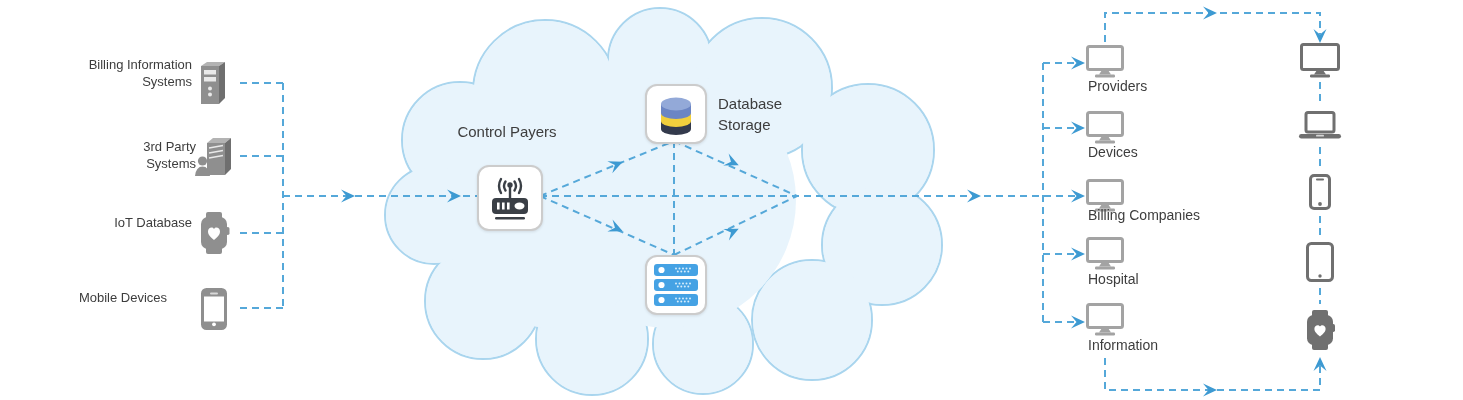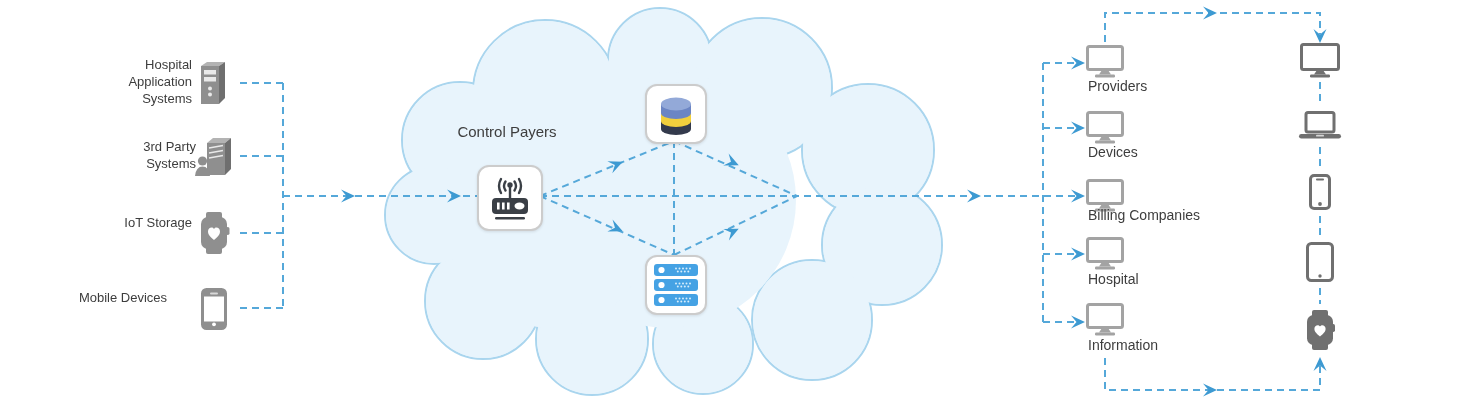--- a/index.html
+++ b/index.html
@@ -138,21 +138,21 @@
         </g>
       <g transform="translate(1320,40) rotate(90)">
           <polygon points="3,0 -11,-6.5 -5.5,0 -11,6.5"></polygon>
         </g>
       <g transform="translate(1320,360) rotate(-90)">
           <polygon points="3,0 -11,-6.5 -5.5,0 -11,6.5"></polygon>
         </g>
     </g>
   </svg>
 
-  <div class="abs lbl src-label" style="left:86px;top:57px;">Hospital Application Systems</div>
+  <div class="abs lbl src-label" style="left:86px;top:57px;">Billing Information Systems</div>
   <div class="abs" style="left:197px;top:61px;">
     <svg width="34" height="44" viewBox="0 0 34 44">
       <polygon points="4,5 22,5 28,1 10,1" fill="#b3b3b3"></polygon>
       <polygon points="22,5 28,1 28,37 22,43" fill="#6f6f6f"></polygon>
       <rect x="4" y="5" width="18" height="38" fill="#8f8f8f"></rect>
       <rect x="7" y="9" width="12" height="4.5" fill="#e9e9e9"></rect>
       <rect x="7" y="16" width="12" height="4.5" fill="#e9e9e9"></rect>
       <circle cx="13" cy="27.5" r="2" fill="#e9e9e9"></circle>
       <circle cx="13" cy="33.5" r="2" fill="#e9e9e9"></circle>
     </svg>
@@ -167,21 +167,21 @@
       <g stroke="#e9e9e9" stroke-width="1.6">
         <line x1="14" y1="13" x2="28" y2="10.5"></line>
         <line x1="14" y1="18" x2="28" y2="15.5"></line>
         <line x1="14" y1="23" x2="28" y2="20.5"></line>
       </g>
       <circle cx="7.5" cy="26" r="4.6" fill="#8f8f8f"></circle>
       <path d="M0,41 Q1,31.5 7.5,31.5 Q14,31.5 15,41 Z" fill="#8f8f8f"></path>
     </svg>
   </div>
 
-  <div class="abs lbl src-label" style="left:86px;top:215px;">IoT Storage</div>
+  <div class="abs lbl src-label" style="left:86px;top:215px;">IoT Database</div>
   <div class="abs" style="left:198px;top:212px;">
     <svg width="32" height="42" viewBox="0 0 32 42">
       <rect x="8" y="0" width="16" height="8" rx="2" fill="#8f8f8f"></rect>
       <rect x="8" y="34" width="16" height="8" rx="2" fill="#8f8f8f"></rect>
       <rect x="28" y="15" width="3.5" height="8" rx="1.7" fill="#8f8f8f"></rect>
       <rect x="3" y="5" width="26" height="32" rx="7" fill="#8f8f8f"></rect>
       <path d="M16,28 C12.8,25 10,23 10,19.4 C10,17.1 11.8,15.6 13.6,15.6 C14.8,15.6 15.6,16.3 16,17 C16.4,16.3 17.2,15.6 18.4,15.6 C20.2,15.6 22,17.1 22,19.4 C22,23 19.2,25 16,28 Z" fill="#ffffff"></path>
     </svg>
   </div>
 
@@ -224,20 +224,21 @@
         <ellipse cx="22" cy="38" rx="15" ry="6" fill="#333a4c"></ellipse>
         <rect x="7" y="30" width="30" height="8" fill="#333a4c"></rect>
         <ellipse cx="22" cy="30" rx="15" ry="6" fill="#f1cf3d"></ellipse>
         <rect x="7" y="22" width="30" height="8" fill="#f1cf3d"></rect>
         <ellipse cx="22" cy="22" rx="15" ry="6" fill="#6b85c4"></ellipse>
         <rect x="7" y="13" width="30" height="9" fill="#6b85c4"></rect>
         <ellipse cx="22" cy="13" rx="15" ry="6.5" fill="#93a9d8"></ellipse>
       </svg>
     </span>
   </div>
+  <div class="abs lbl cloud-label" style="left:718px;top:94px;width:92px;">Database Storage</div>
 
   <div class="abs node-box" style="left:645px;top:255px;width:58px;height:56px;">
     <span>
       <svg width="46" height="44" viewBox="0 0 46 44">
         <g fill="#45a2e4">
           <rect x="1" y="1" width="44" height="12" rx="3"></rect>
           <rect x="1" y="16" width="44" height="12" rx="3"></rect>
           <rect x="1" y="31" width="44" height="12" rx="3"></rect>
         </g>
         <g fill="#ffffff">

